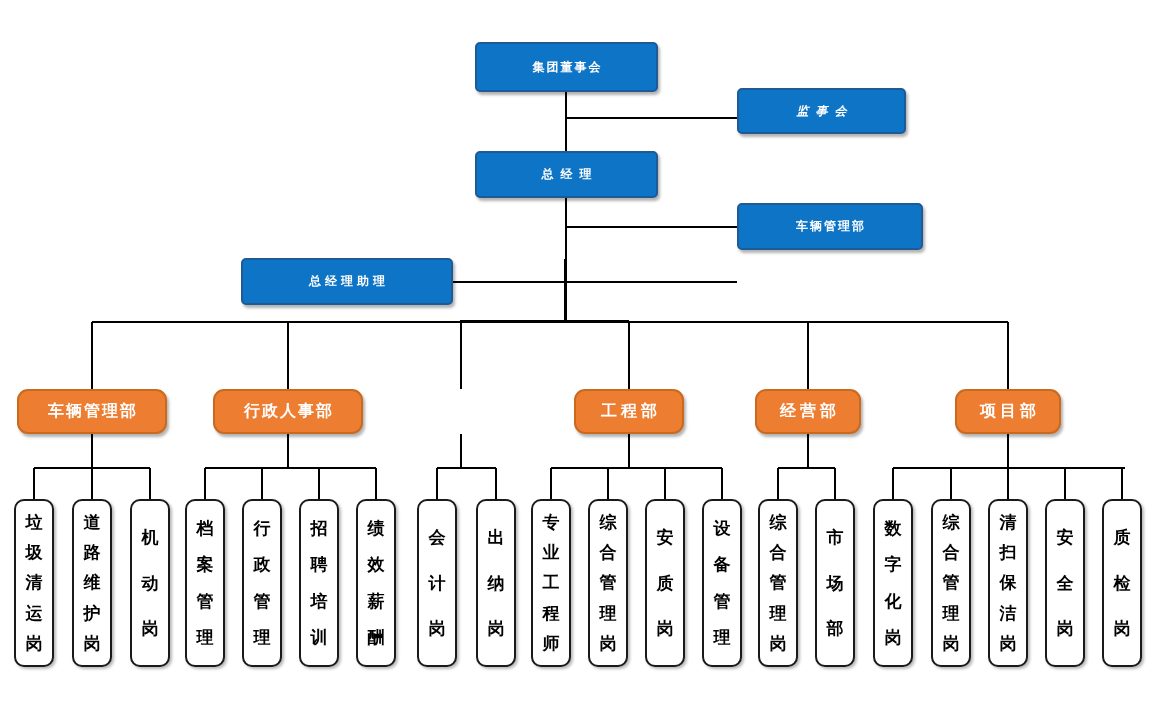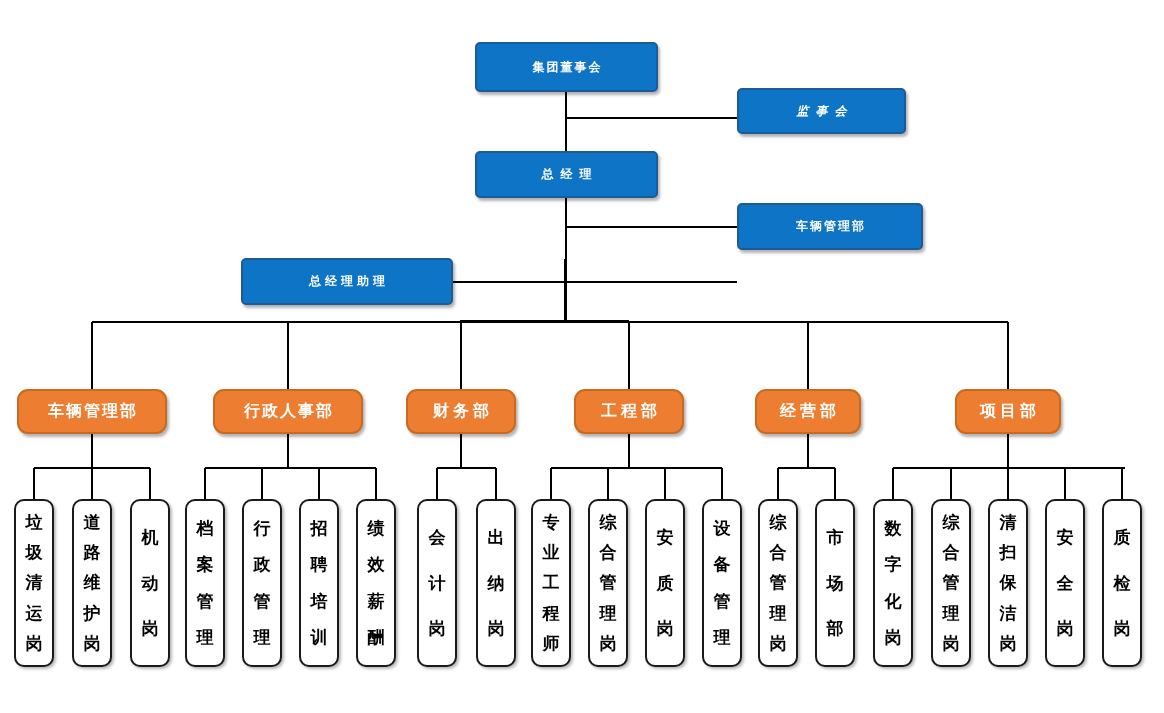--- a/index.html
+++ b/index.html
@@ -139,23 +139,20 @@
   <div class="node blue" style="left:241px;top:258px;width:212px;height:47px;">
     <span class="sp4">总经理助理</span>
   </div>
 
   <div class="node orange" style="left:17px;top:389px;width:150px;height:45px;">
     <span class="sp2">车辆管理部</span>
   </div>
   <div class="node orange" style="left:213px;top:389px;width:150px;height:45px;">
     <span class="sp2">行政人事部</span>
   </div>
-  <div class="node orange" style="left:406px;top:389px;width:110px;height:45px;">
-    <span class="sp4">财务部</span>
-  </div>
   <div class="node orange" style="left:574px;top:389px;width:110px;height:45px;">
     <span class="sp4">工程部</span>
   </div>
   <div class="node orange" style="left:755px;top:389px;width:106px;height:45px;">
     <span class="sp4">经营部</span>
   </div>
   <div class="node orange" style="left:955px;top:389px;width:106px;height:45px;justify-content:center;">
     <span class="sp4">项目部</span>
   </div>
 

